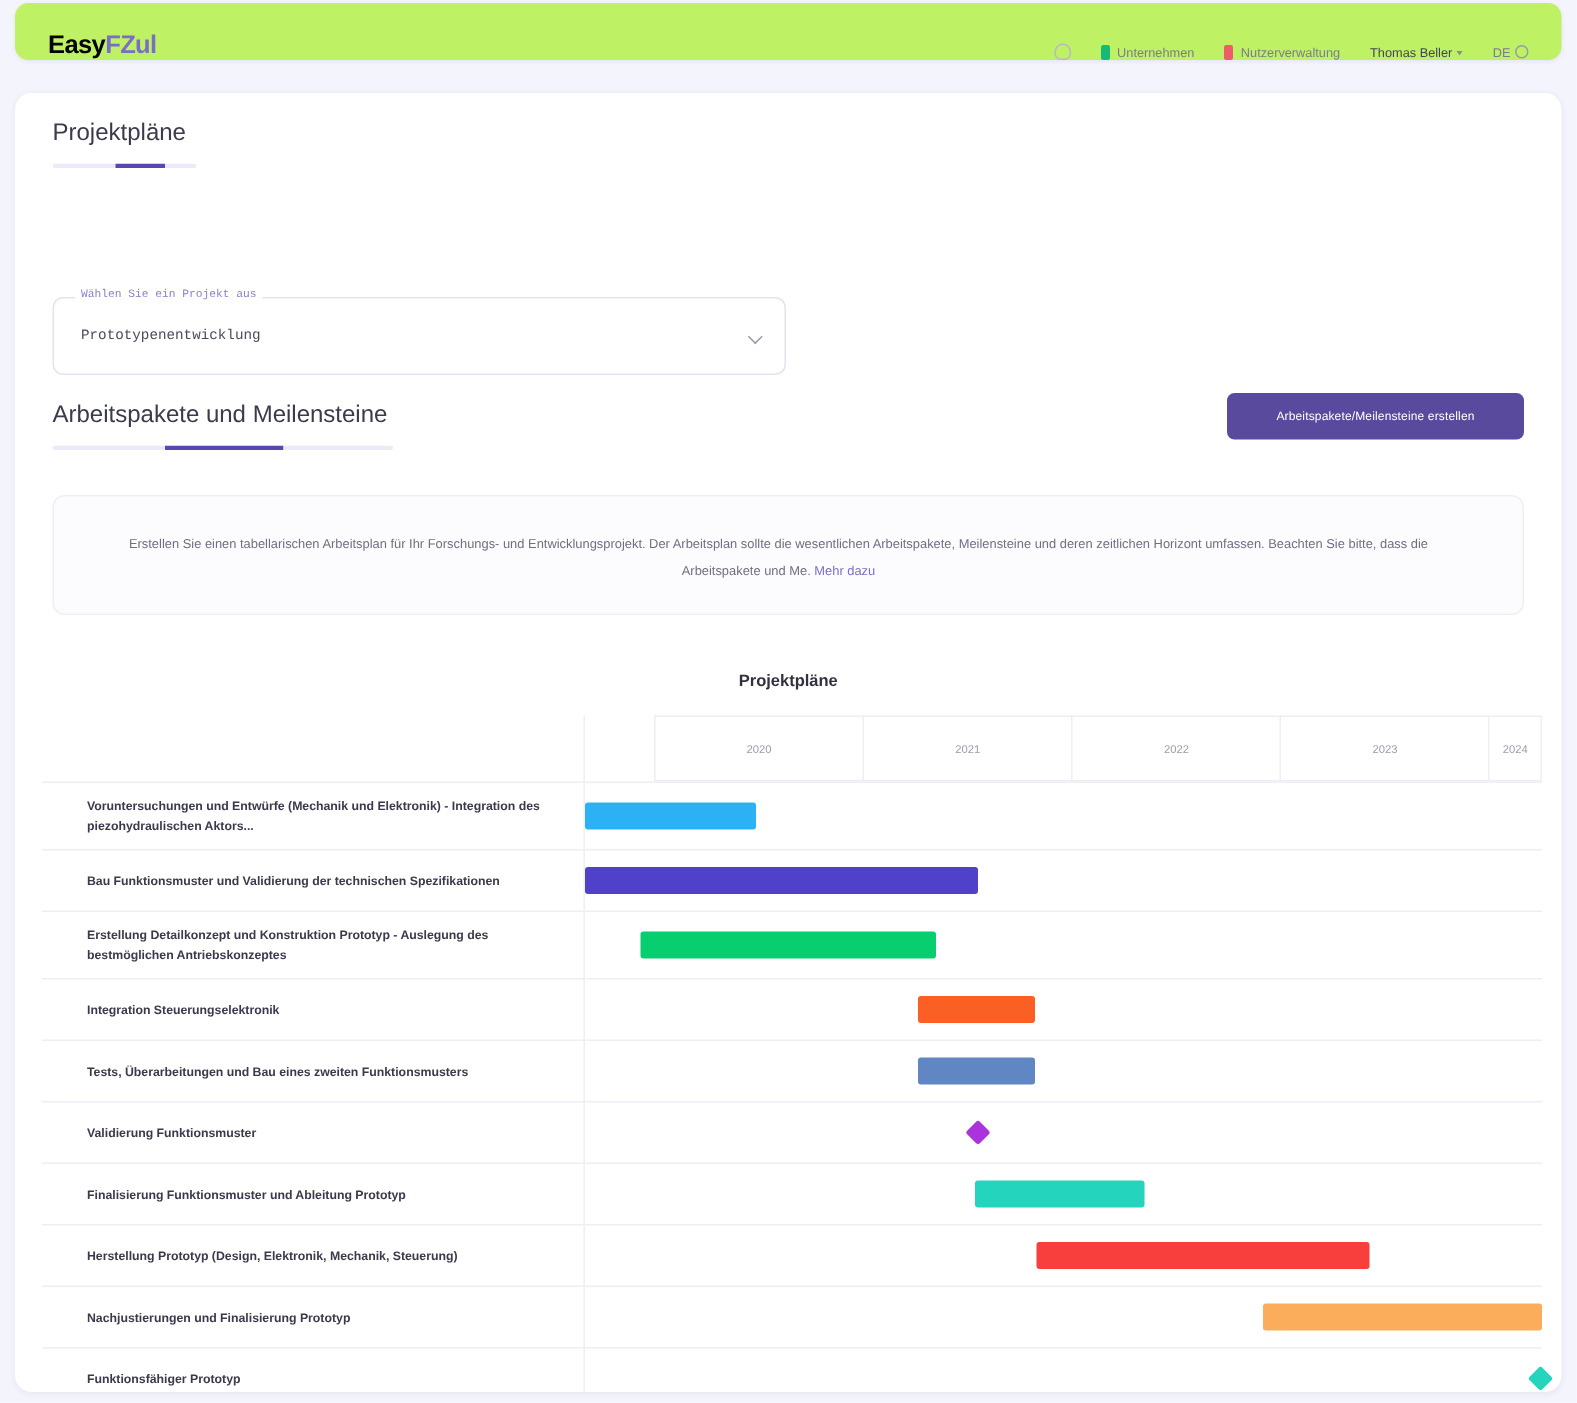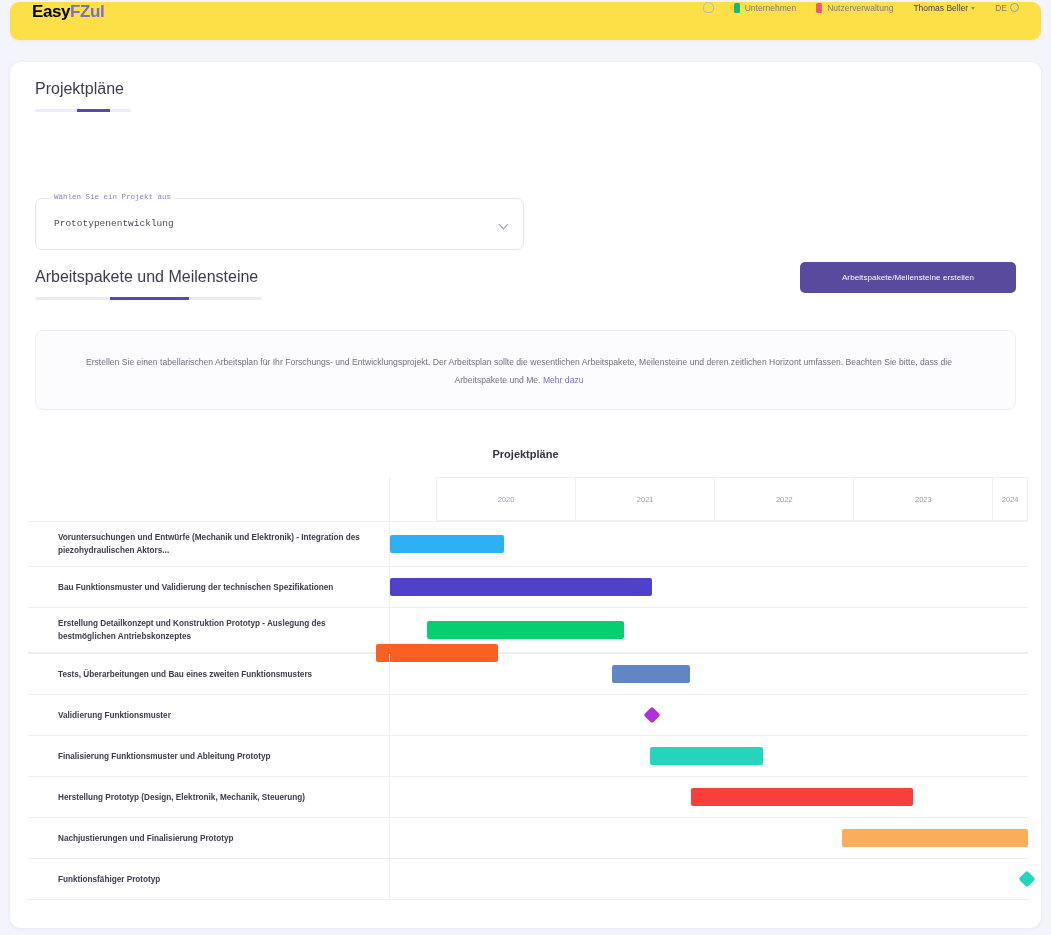--- a/index.html
+++ b/index.html
@@ -7,23 +7,23 @@
     width: 1051px; height: 935px;
     background: #f4f4fd;
     font-family: "Liberation Sans", sans-serif;
     overflow: hidden;
   }
 
   
   .topbar {
     position: absolute; left: 10px; top: 2px;
     width: 1031px; height: 38px;
-    background: #fde047;
+    background: #bef264;
     border-radius: 9px;
-    display: flex; align-items: flex-start;
+    display: flex; align-items: flex-end;
     box-shadow: 0 1px 3px rgba(60,60,110,.07);
   }
   .logo {
     margin-left: 22px;
     font-size: 17px; font-weight: bold; letter-spacing: -.4px;
     display: flex; align-items: baseline;
   }
   .logo-b { color: #7a6fc4; }
   .nav-right {
     margin-left: auto; margin-right: 22px;
@@ -94,21 +94,21 @@
   }
 
   #sec2 { position: absolute; left: 25px; top: 206px; width: 300px; }
   #sec2 .rule { width: 227px; }
   #sec2 .rule .pale:first-child { width: 33%; }
   #sec2 .rule .deep { width: 35%; }
   #sec2 .rule .pale:last-child { width: 32%; }
 
   .btn-primary {
     position: absolute; right: 25px; top: 200px;
-    width: 216px; height: 31px;
+    width: 198px; height: 31px;
     background: #5a4a9e; color: #fff;
     border: none; border-radius: 5px;
     font-size: 8px; font-family: inherit;
     letter-spacing: .1px; cursor: pointer;
   }
 
   .infobox {
     position: absolute; left: 25px; top: 268px;
     width: 981px; height: 80px;
     background: #fcfcfe; border: 1px solid #eeeef6;
@@ -252,20 +252,21 @@
             <div class="bar" style="left: 0%; width: 41%; background: rgb(80, 65, 203);"></div>
           </div>
         </div>
         <div class="g-row">
           <div class="row-label">Erstellung Detailkonzept und Konstruktion Prototyp - Auslegung des bestmöglichen Antriebskonzeptes</div>
           <div class="row-track">
             <div class="bar" style="left: 5.8%; width: 30.8%; background: rgb(7, 207, 111);"></div>
           </div>
         </div>
         <div class="g-row">
+          <div class="row-label">Integration Steuerungselektronik</div>
           <div class="row-track">
             <div class="bar" style="left: 34.8%; width: 12.2%; background: rgb(250, 96, 36);"></div>
           </div>
         </div>
         <div class="g-row">
           <div class="row-label">Tests, Überarbeitungen und Bau eines zweiten Funktionsmusters</div>
           <div class="row-track">
             <div class="bar" style="left: 34.8%; width: 12.2%; background: rgb(97, 134, 196);"></div>
           </div>
         </div>

